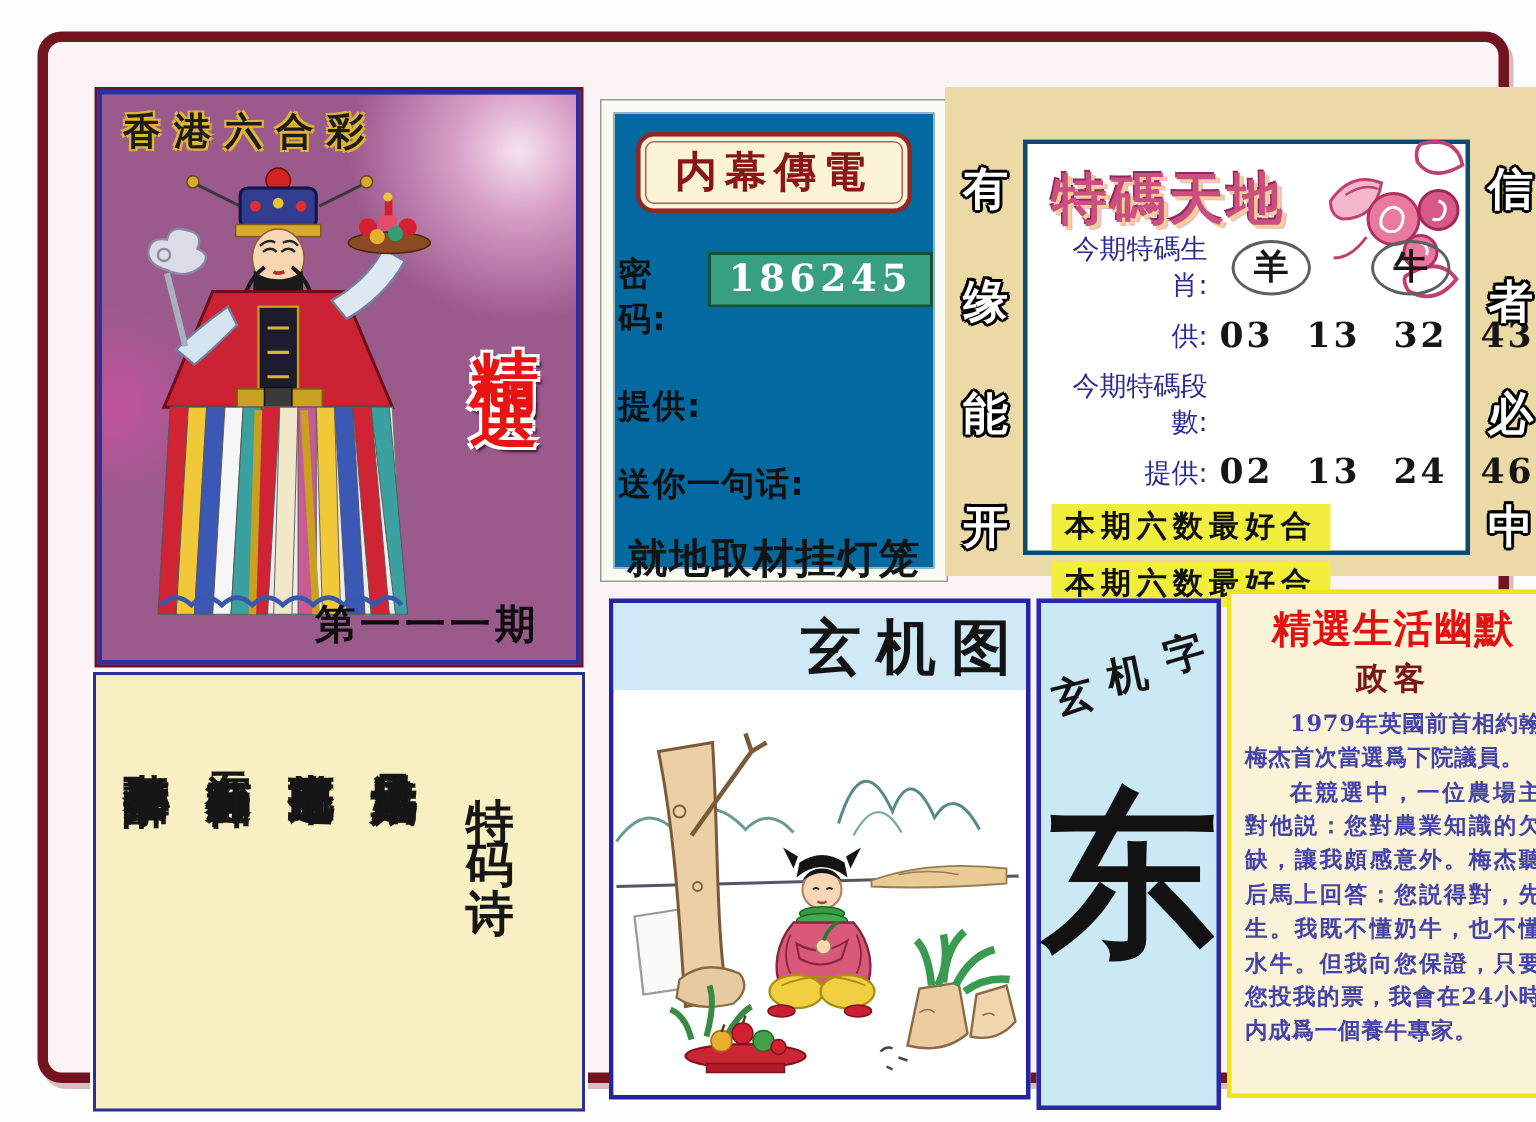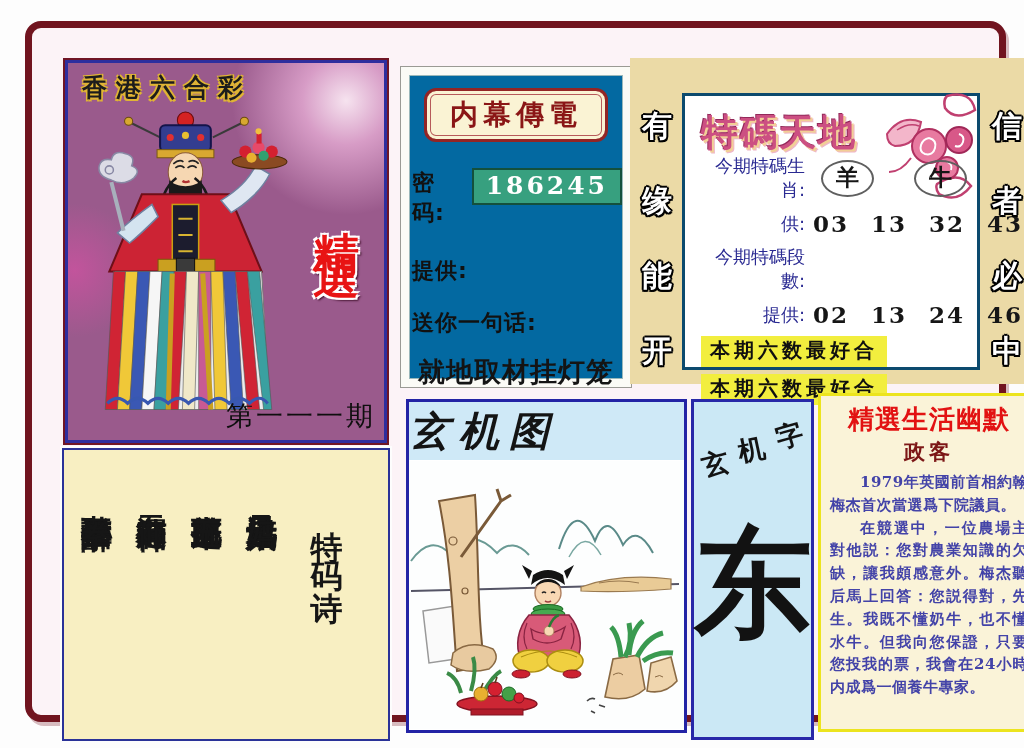--- a/index.html
+++ b/index.html
@@ -20,21 +20,21 @@
       radial-gradient(circle at 2% 55%, #c2549c 0%, rgba(154,90,140,0) 18%),
       #9a5a8c;
     border:3px solid #2e2e9e; box-shadow:0 0 0 2px #701525; }
   #god-title { position:absolute; left:14px; top:8px; font-size:25px; font-weight:bold;
     color:#1c1c1c; letter-spacing:9px; white-space:nowrap;
     text-shadow:1.5px 1.5px 0 #e0b434, -1.5px -1.5px 0 #e0b434, 1.5px -1.5px 0 #e0b434, -1.5px 1.5px 0 #e0b434; }
   #deity { position:absolute; left:2px; top:44px; }
   #god-selected { position:absolute; right:16px; top:132px; writing-mode:vertical-rl;
     font-size:46px; font-weight:bold; color:#e81414; letter-spacing:22px;
     text-shadow:2px 2px 0 #fff, -2px -2px 0 #fff, 2px -2px 0 #fff, -2px 2px 0 #fff, 3px 3px 2px #40102a; }
-  #god-issue { position:absolute; right:8px; bottom:6px; font-size:27px; font-weight:normal;
+  #god-issue { position:absolute; right:24px; bottom:6px; font-size:27px; font-weight:bold;
     color:#0e0e0e; letter-spacing:3px; }
 
   
   #poem-panel { left:30px; top:420px; width:328px; height:293px; background:#f8efc2;
     border:2px solid #2a3298; box-shadow:0 0 0 2px #fdfdfd; }
   #poem-cols { position:absolute; inset:0; writing-mode:vertical-rl;
     padding:40px 26px 10px 16px; font-weight:bold; color:#161616; }
   .poem-col { font-size:31px; margin:0 13px; letter-spacing:1px; }
   .poem-title { font-size:32px; letter-spacing:0.95em; padding-top:16px; margin-left:22px; }
 
@@ -76,21 +76,21 @@
   .zodiac { display:inline-block; font-size:23px; font-weight:bold; color:#161616;
     border:2px solid #5f5f5f; border-radius:50%; padding:0 13px 2px; }
   #zodiac-1 { margin-left:16px; } #zodiac-2 { margin-left:40px; }
   .tema-poem { margin-left:10px; }
   .tema-poem-line { background:#f2ee3e; padding:1px 9px 3px; margin-bottom:7px;
     font-size:20px; font-weight:bold; color:#101010; letter-spacing:4px; white-space:nowrap; }
 
   
   #xuanjitu-panel { left:374px; top:371px; width:281px; height:334px; background:#fff;
     border:3px solid #2323a5; display:flex; flex-direction:column; }
-  #xuanjitu-header { height:58px; background:#cfe9f7; display:flex; align-items:center; justify-content:flex-start; flex:none;font-style:italic; }
+  #xuanjitu-header { height:58px; background:#cfe9f7; display:flex; align-items:center; justify-content:flex-end; flex:none; }
   #xuanjitu-title { font-size:40px; font-weight:bold; color:#141414; letter-spacing:10px; }
   #scene { flex:1; }
 
   
   #xuanjizi-panel { left:659px; top:371px; width:123px; height:341px; background:#cbe8f5;
     border:3px solid #2828a8; }
   .xz-char { position:absolute; font-size:27px; font-weight:bold; color:#131313; }
   #xz-0 { left:8px; top:44px; transform:rotate(-14deg); }
   #xz-1 { left:44px; top:30px; transform:rotate(-12deg); }
   #xz-2 { left:82px; top:16px; transform:rotate(-16deg); }

